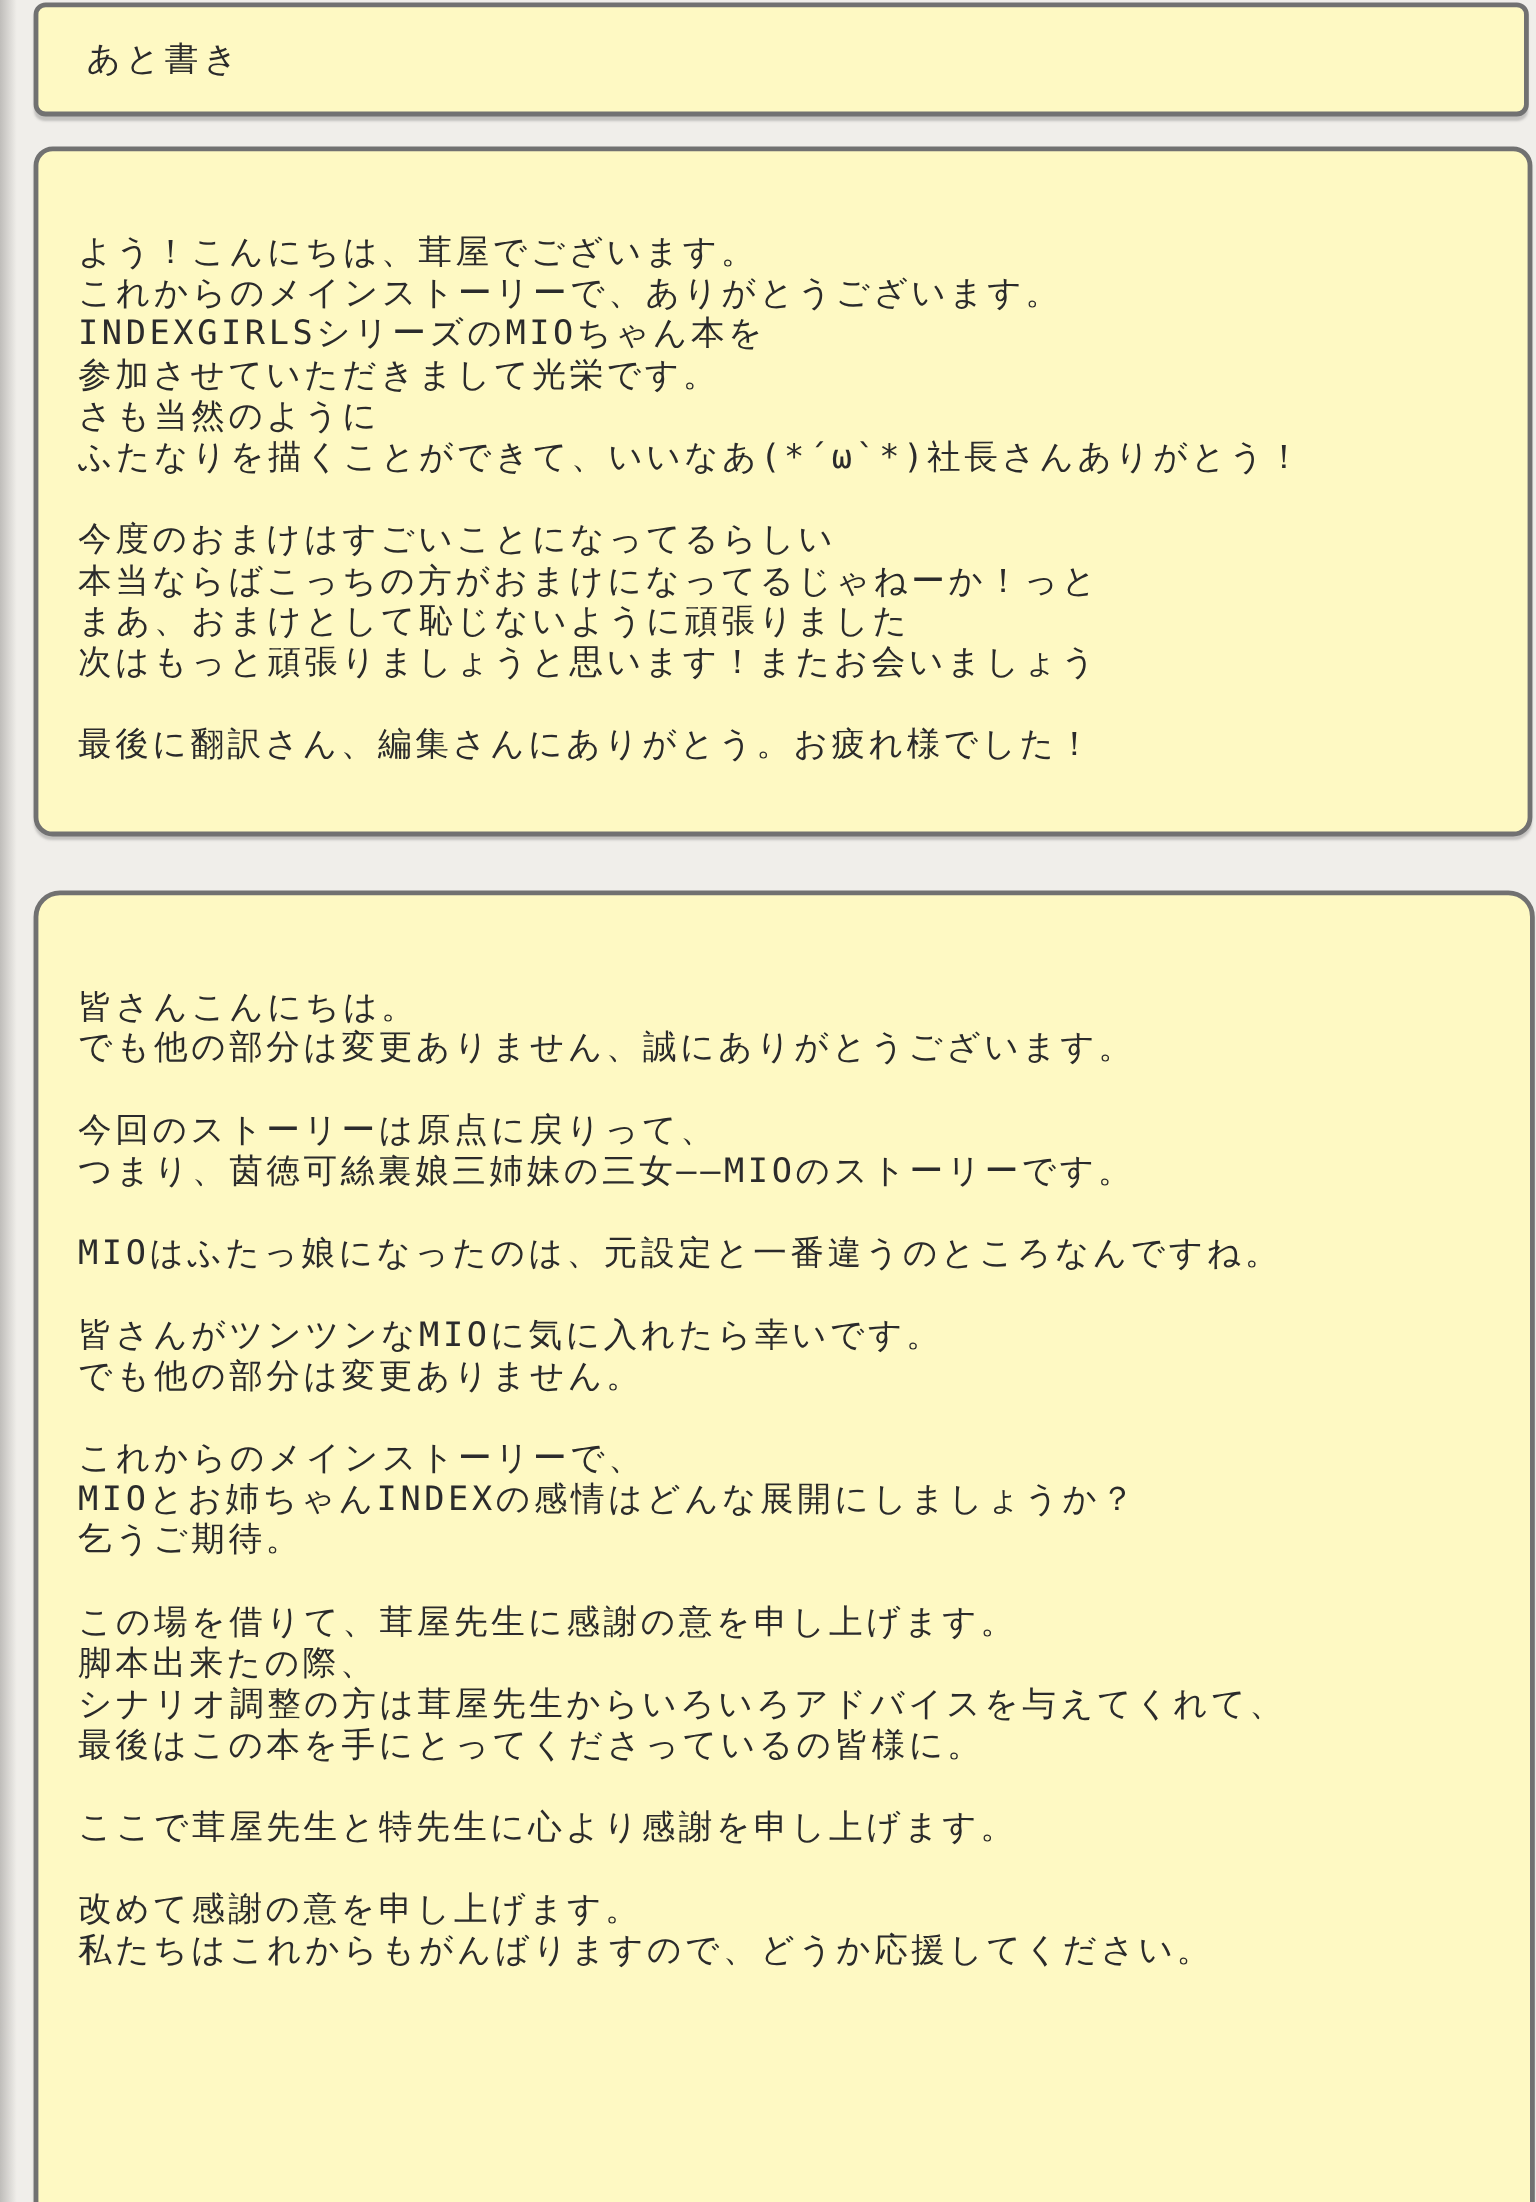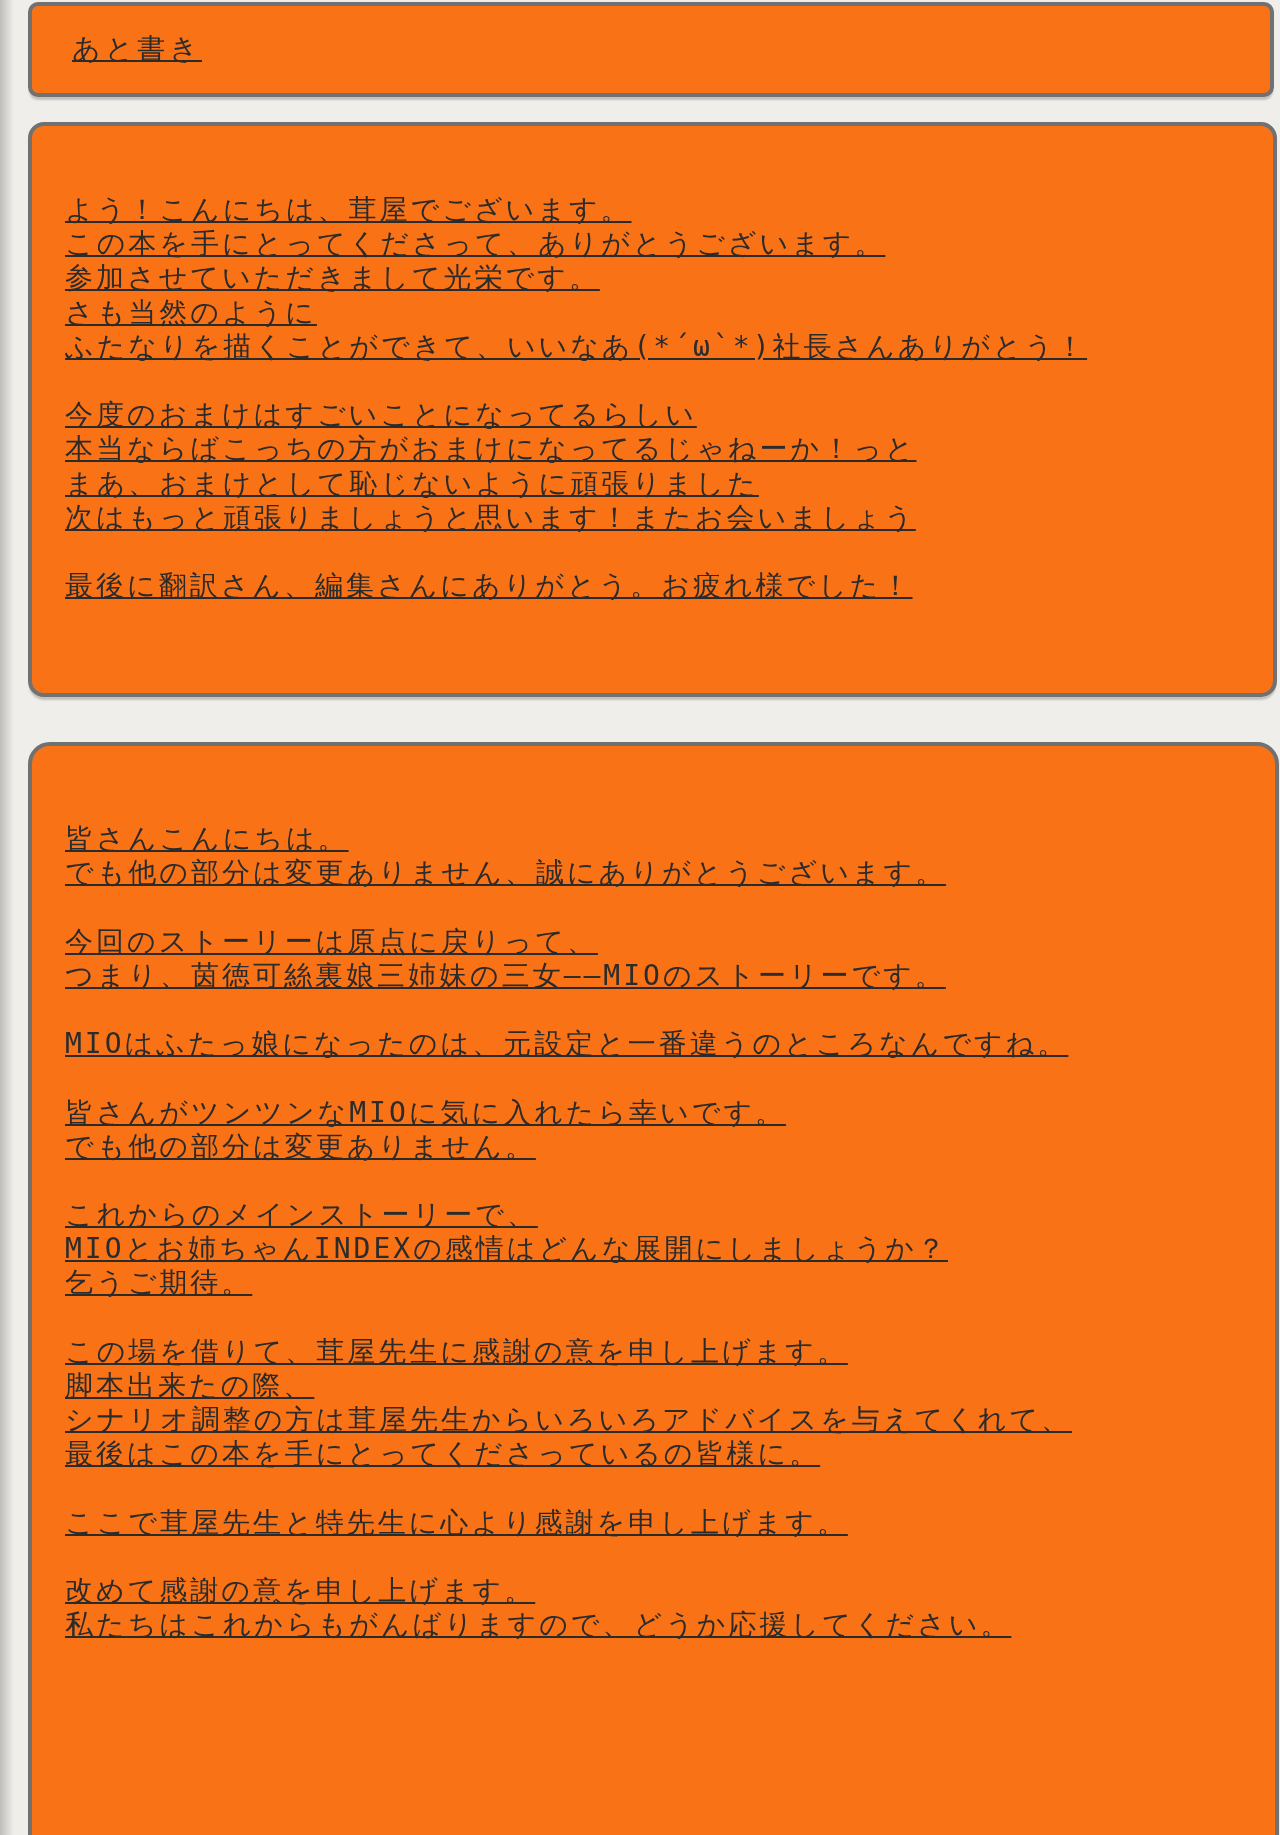--- a/index.html
+++ b/index.html
@@ -20,23 +20,22 @@
     position: absolute;
     left: 0; top: 0;
     width: 14px; height: 100%;
     background: linear-gradient(to right, #bfbdba, rgba(191,189,186,0));
     pointer-events: none;
   }
   .box {
     position: absolute;
     box-sizing: border-box;
     border: 4px solid #717171;
-    background: #f97316;
+    background: #fef9c3;
     box-shadow: 0 4px 2px -1px rgba(110,110,110,0.35);
-    text-decoration: underline;
   }
   .box-title {
     left: 28px; top: 2px;
     width: 1246px; height: 95px;
     border-radius: 10px;
     padding: 26px 0 0 40px;
   }
   .box-artist {
     left: 28px; top: 122px;
     width: 1249px; height: 575px;
@@ -70,21 +69,22 @@
 <body>
 
 <div class="scan-edge"></div>
 
 <div class="box box-title">
   <div class="page-title">あと書き</div>
 </div>
 
 <div class="box box-artist">
   <div class="line">よう！こんにちは、茸屋でございます。</div>
-  <div class="line">この本を手にとってくださって、ありがとうございます。</div>
+  <div class="line">これからのメインストーリーで、ありがとうございます。</div>
+  <div class="line">INDEXGIRLSシリーズのMIOちゃん本を</div>
   <div class="line">参加させていただきまして光栄です。</div>
   <div class="line">さも当然のように</div>
   <div class="line">ふたなりを描くことができて、いいなあ(*´ω`*)社長さんありがとう！</div>
   <div class="line"></div>
   <div class="line">今度のおまけはすごいことになってるらしい</div>
   <div class="line">本当ならばこっちの方がおまけになってるじゃねーか！っと</div>
   <div class="line">まあ、おまけとして恥じないように頑張りました</div>
   <div class="line">次はもっと頑張りましょうと思います！またお会いましょう</div>
   <div class="line"></div>
   <div class="line">最後に翻訳さん、編集さんにありがとう。お疲れ様でした！</div>

